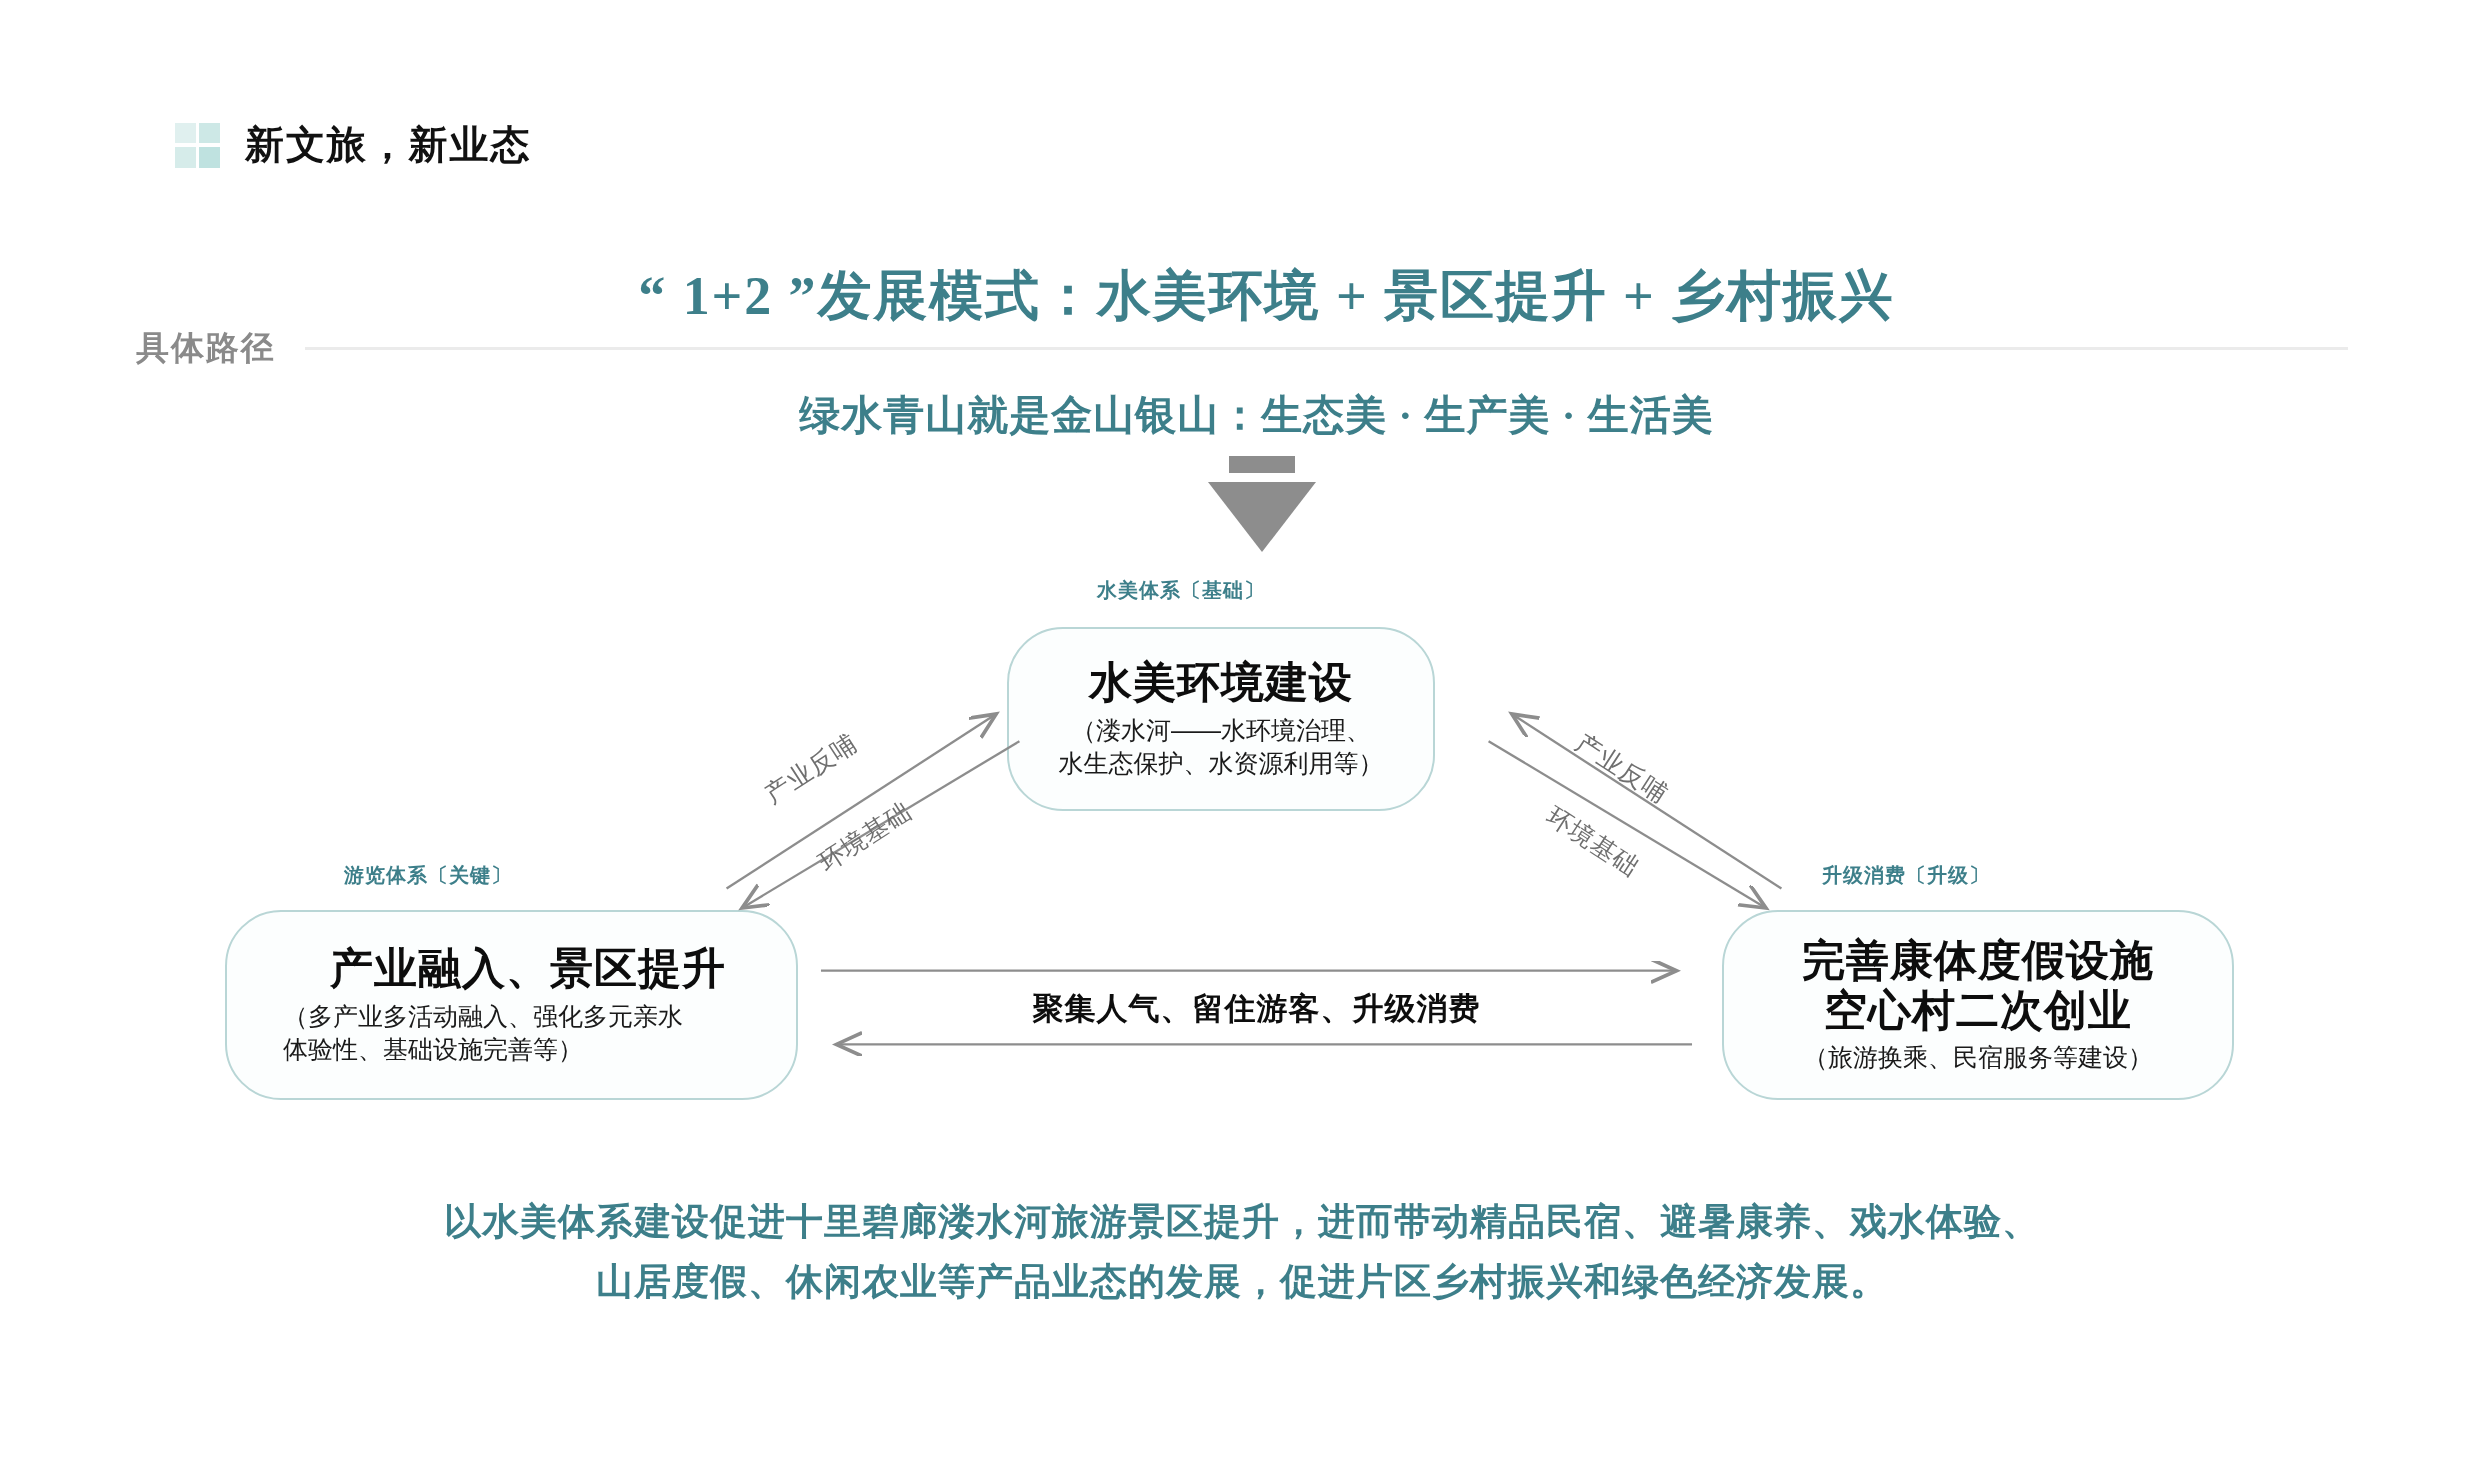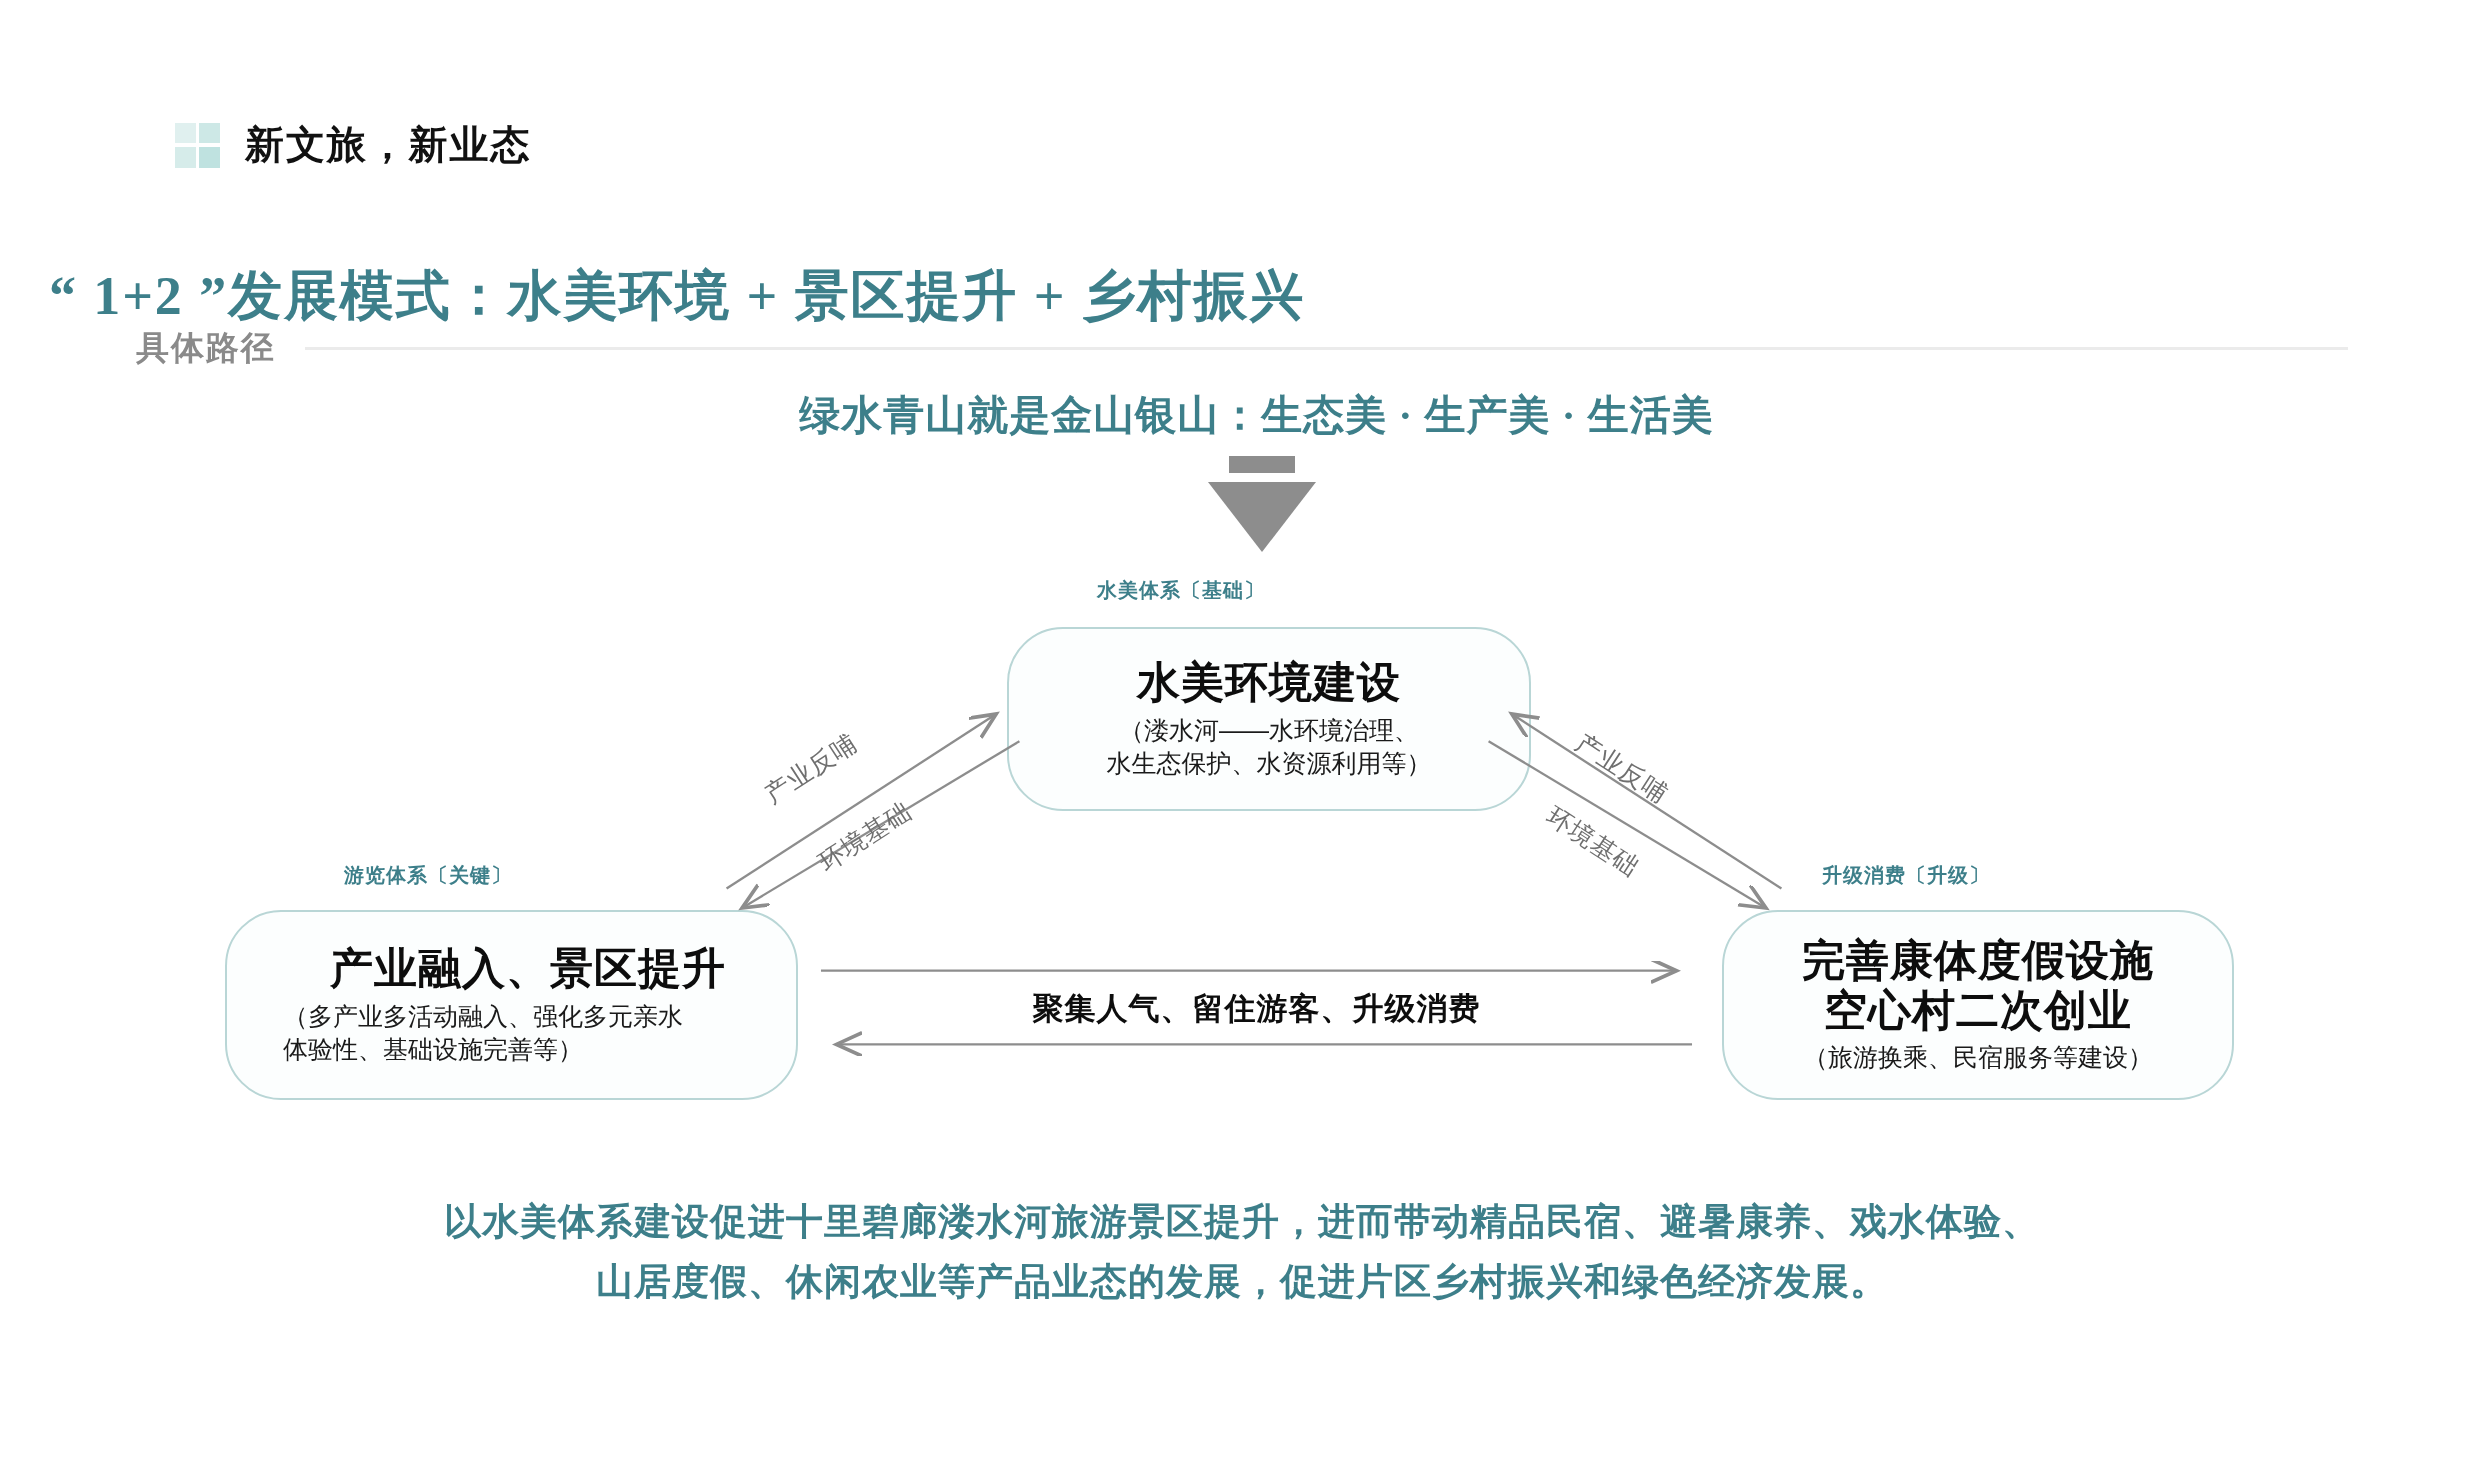--- a/index.html
+++ b/index.html
@@ -73,21 +73,21 @@
     background: #ebebeb;
     margin-left: 29px;
   }
 
   
   #main-title {
     position: absolute;
     left: 0;
     right: 0;
     top: 260px;
-    text-align: left;
+    text-align: center;
     font-family: "Liberation Serif", "DejaVu Serif", serif;
     font-size: 54px;
     font-weight: bold;
     color: #3d7f8a;
     letter-spacing: 1.9px;
     white-space: nowrap;
     padding-left: 49px;
   }
   #sub-title {
     position: absolute;
@@ -159,21 +159,21 @@
   .node-desc {
     margin-top: 5.8px;
     font-size: 25px;
     color: #1a1a1a;
     line-height: 1.32;
     letter-spacing: 0px;
   }
 
   
   #label-top  { left: 1097px; top: 577px; }
-  #box-top    { left: 1007px; top: 627px; width: 524px; height: 184px; }
+  #box-top    { left: 1007px; top: 627px; width: 428px; height: 184px; }
 
   
   #label-left { left: 344px;  top: 862px; }
   #box-left   { left: 225px;  top: 910px; width: 573px; height: 190px;
                 align-items: flex-start; text-align: left; padding-left: 56px; }
   #box-left .node-heading { width: 100%; text-align: center; }
   #box-left .node-desc { text-align: left; }
 
   
   #label-right { left: 1822px; top: 862px; }

